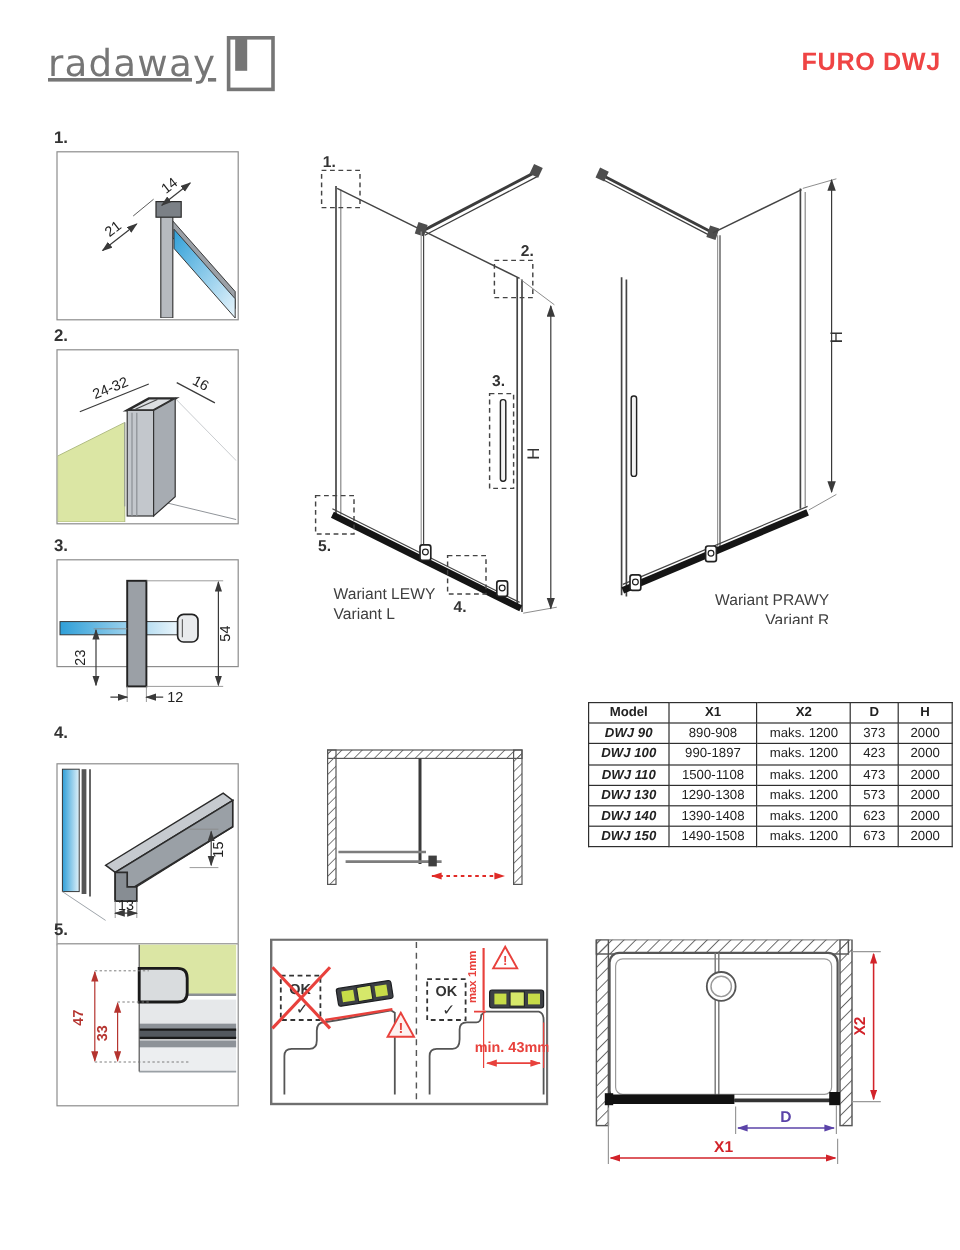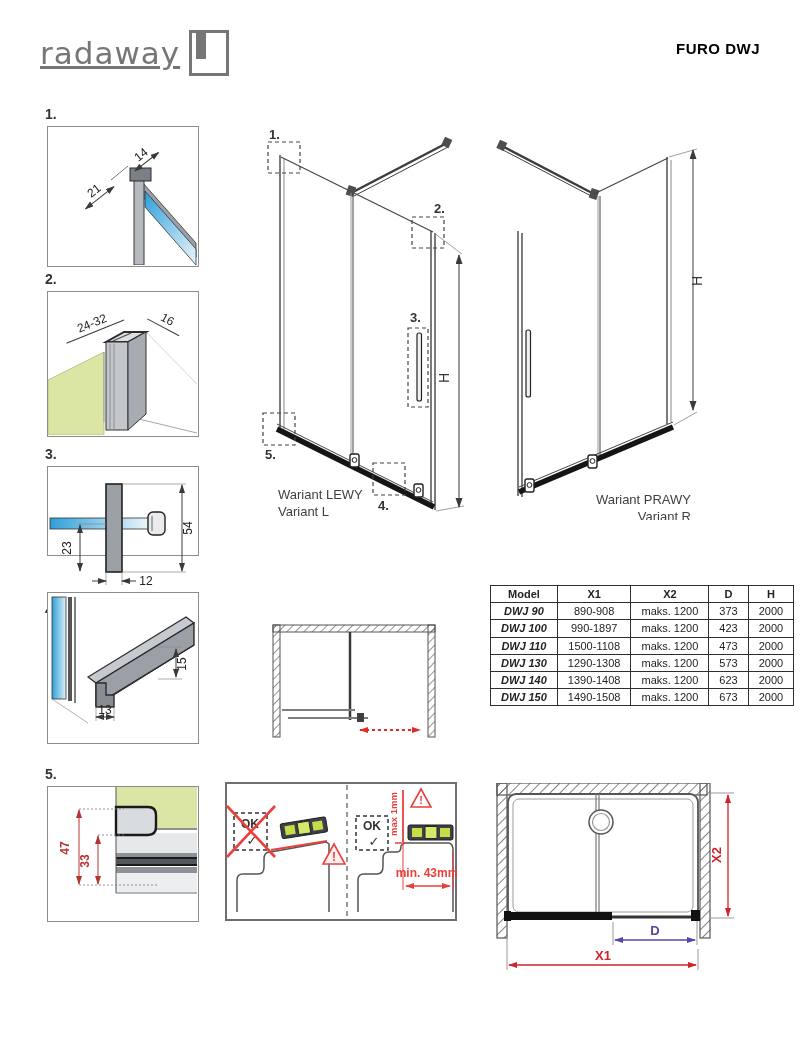--- a/index.html
+++ b/index.html
@@ -4,21 +4,21 @@
 <style>
   html,body{margin:0;padding:0;background:#fff;}
   body{width:800px;height:1042px;font-family:"Liberation Sans",sans-serif;-webkit-font-smoothing:antialiased;}
   .page{position:relative;width:800px;height:1042px;background:#fff;overflow:hidden;}
 
   
   .logo{position:absolute;left:40px;top:30px;display:flex;align-items:center;}
   .logo-text{font-size:31px;color:#767676;letter-spacing:1px;font-family:"DejaVu Sans",sans-serif;text-decoration:underline;}
   .logo-icon{width:40px;height:46px;border:3px solid #767676;box-sizing:border-box;padding:4px;margin-left:9px;}
   .logo-icon-inner{width:100%;height:100%;border:5px solid #767676;box-sizing:border-box;}
-  .page-title{position:absolute;left:460px;top:40px;width:300px;text-align:right;font-size:15px;font-weight:bold;color:#000000;letter-spacing:.5px;}
+  .page-title{position:absolute;left:484px;top:40px;width:300px;text-align:right;font-size:21px;font-weight:bold;color:#ef4444;letter-spacing:.5px;}
 
   
   .dbox{position:absolute;border:1.5px solid #8d8d8d;background:#fff;box-sizing:border-box;}
   .dlabel{position:absolute;font-size:14px;font-weight:bold;color:#333;}
   svg{display:block;}
   text{font-family:"Liberation Sans",sans-serif;}
 
   
   .spec-table{position:absolute;left:490px;top:585px;border-collapse:collapse;table-layout:fixed;}
   .spec-table,.spec-table th,.spec-table td{border:1.6px solid #2e2e2e;}
@@ -119,21 +119,21 @@
       <text x="23" y="81" font-size="12" fill="#222" text-anchor="middle" transform="rotate(-90 23 81)">23</text>
       <line x1="58" y1="105" x2="58" y2="118" stroke="#888" stroke-width="0.7"></line>
       <line x1="74" y1="105" x2="74" y2="118" stroke="#888" stroke-width="0.7"></line>
       <line x1="44" y1="114" x2="58" y2="114" stroke="#3a3a3a" marker-end="url(#a3)"></line>
       <line x1="74" y1="114" x2="88" y2="114" stroke="#3a3a3a" marker-start="url(#a3)"></line>
       <text x="98" y="118" font-size="12" fill="#222" text-anchor="middle">12</text>
     </svg>
   </div>
 
   <div class="dlabel" style="left:45px;top:602px">4.</div>
-  <div class="dbox" style="left:47px;top:592px;width:152px;height:152px">
+  <div class="dbox" style="left:47px;top:636px;width:152px;height:152px">
     <svg width="149" height="133" viewBox="0 0 149 133">
       <defs>
         <linearGradient id="g4" x1="0" y1="0" x2="1" y2="0">
           <stop offset="0" stop-color="#2f9fd8"></stop>
             <stop offset="1" stop-color="#dff0f9"></stop>
         </linearGradient>
         <marker id="a4" markerWidth="9" markerHeight="8" refX="8" refY="3" orient="auto-start-reverse" markerUnits="userSpaceOnUse">
             <path d="M0,0 L9,3 L0,6 z" fill="#3a3a3a"></path>
           </marker>
       </defs>

